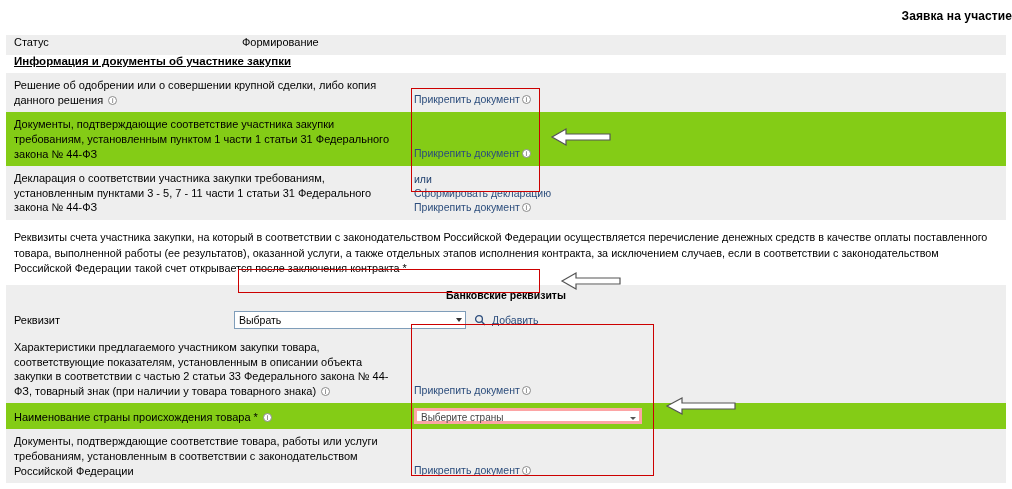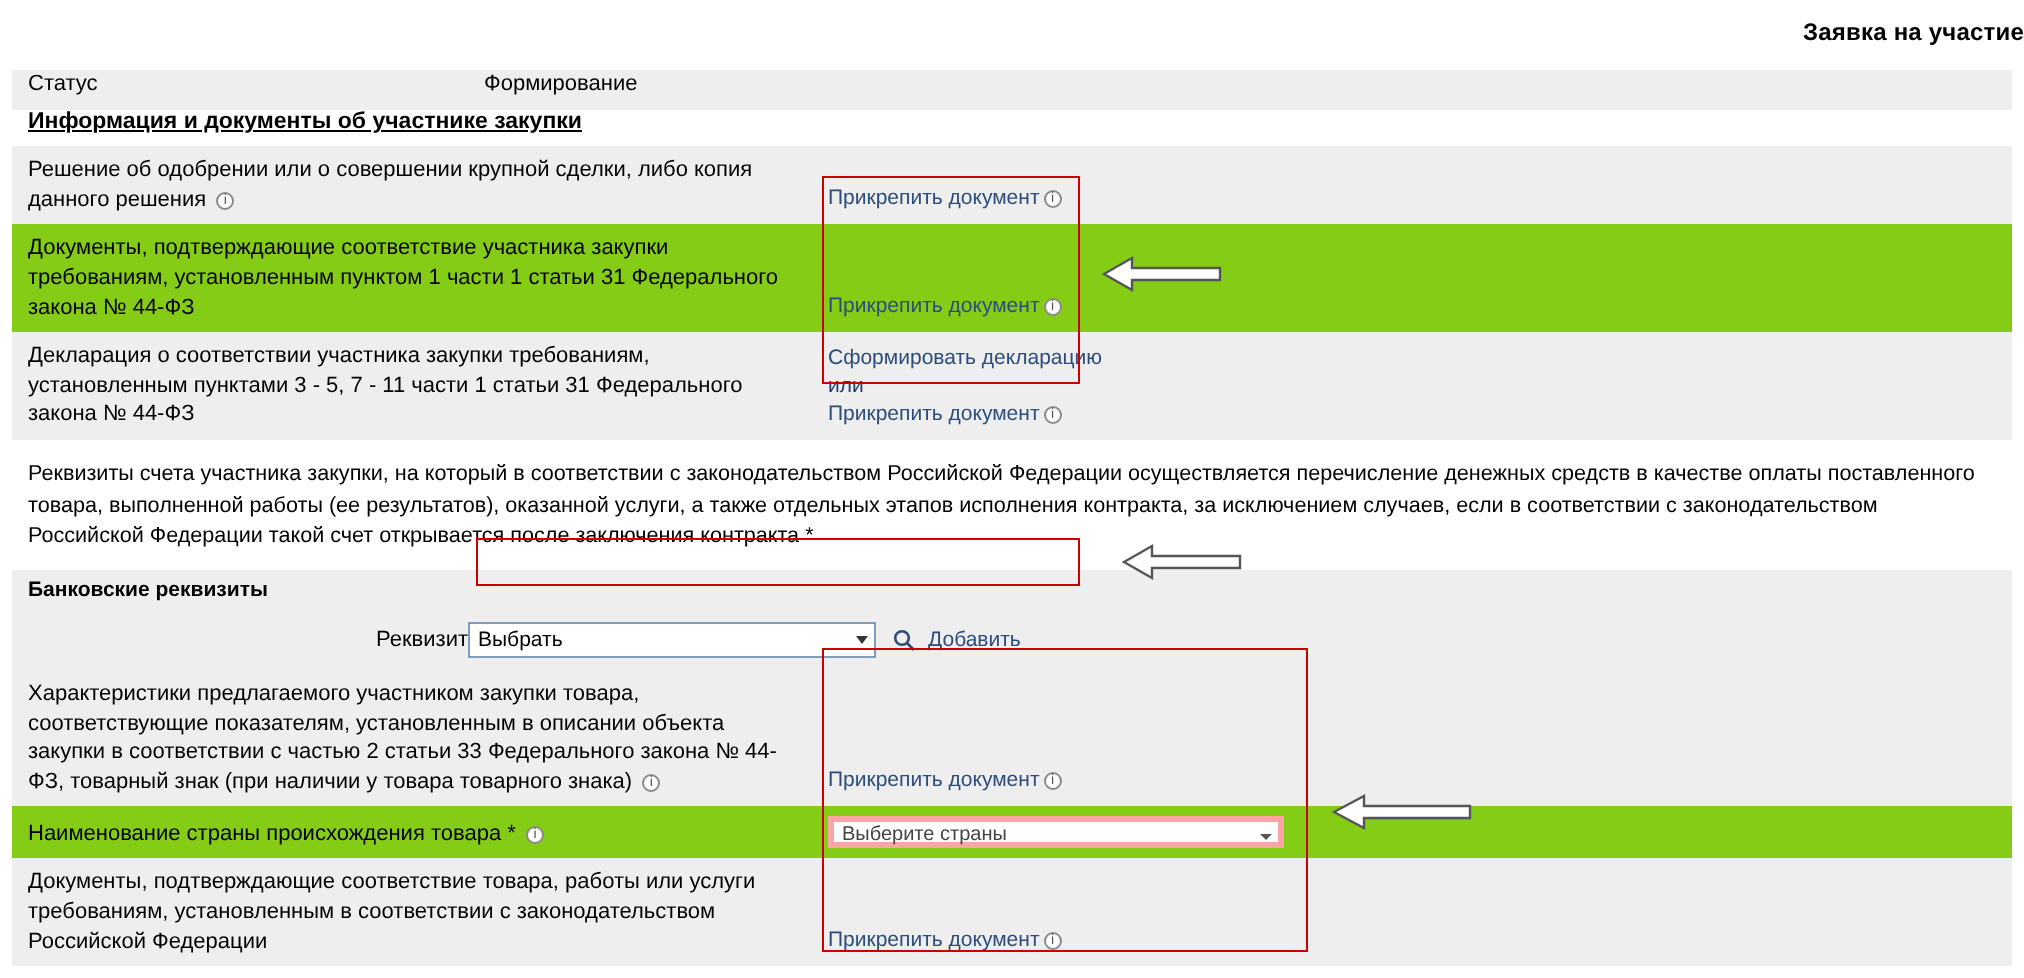--- a/index.html
+++ b/index.html
@@ -83,26 +83,27 @@
     line-height: 1.45;
     font-size: 10.8px;
   }
 
   .subhdr {
     margin: 0 6px;
     background: #eeeeee;
     font-weight: bold;
     font-size: 10.5px;
     padding: 4px 8px;
+    text-align: center;
   }
 
   .req-row { margin: 0 6px; background: #eeeeee; display: flex; align-items: center; height: 30px; }
-  .req-row .lbl { width: 228px; padding-left: 8px; text-align: right; }
+  .req-row .lbl { width: 228px; padding-left: 8px; }
   .select-box {
-    width: 204px; height: 18px;
+    width: 232px; height: 18px;
     border: 1px solid #7f9db9;
     background: #ffffff;
     font-size: 10.5px;
     padding: 1px 16px 1px 4px;
     position: relative;
     line-height: 15px;
     color: #000;
   }
   .select-box .caret {
     position: absolute; right: 3px; top: 6px;
@@ -162,22 +163,22 @@
   <div class="row white">
     <div class="cell-label">Документы, подтверждающие соответствие участника закупки требованиям, установленным пунктом 1 части 1 статьи 31 Федерального закона № 44-ФЗ</div>
     <div class="cell-value attach">
       <span class="lnk">Прикрепить документ</span><span class="info-i">i</span>
     </div>
   </div>
 
   <div class="row grey">
     <div class="cell-label">Декларация о соответствии участника закупки требованиям, установленным пунктами 3 - 5, 7 - 11 части 1 статьи 31 Федерального закона № 44-ФЗ</div>
     <div class="cell-value attach">
+      <div><span>или</span></div>
       <div><span class="lnk">Сформировать декларацию</span></div>
-      <div><span>или</span></div>
       <div><span class="lnk">Прикрепить документ</span><span class="info-i">i</span></div>
     </div>
   </div>
 
   <div class="paragraph">Реквизиты счета участника закупки, на который в соответствии с законодательством Российской Федерации осуществляется перечисление денежных средств в качестве оплаты поставленного товара, выполненной работы (ее результатов), оказанной услуги, а также отдельных этапов исполнения контракта, за исключением случаев, если в соответствии с законодательством Российской Федерации такой счет открывается после заключения контракта *</div>
 
   <div class="subhdr">Банковские реквизиты</div>
   <div class="req-row">
     <div class="lbl">Реквизит</div>
     <div class="select-box">

